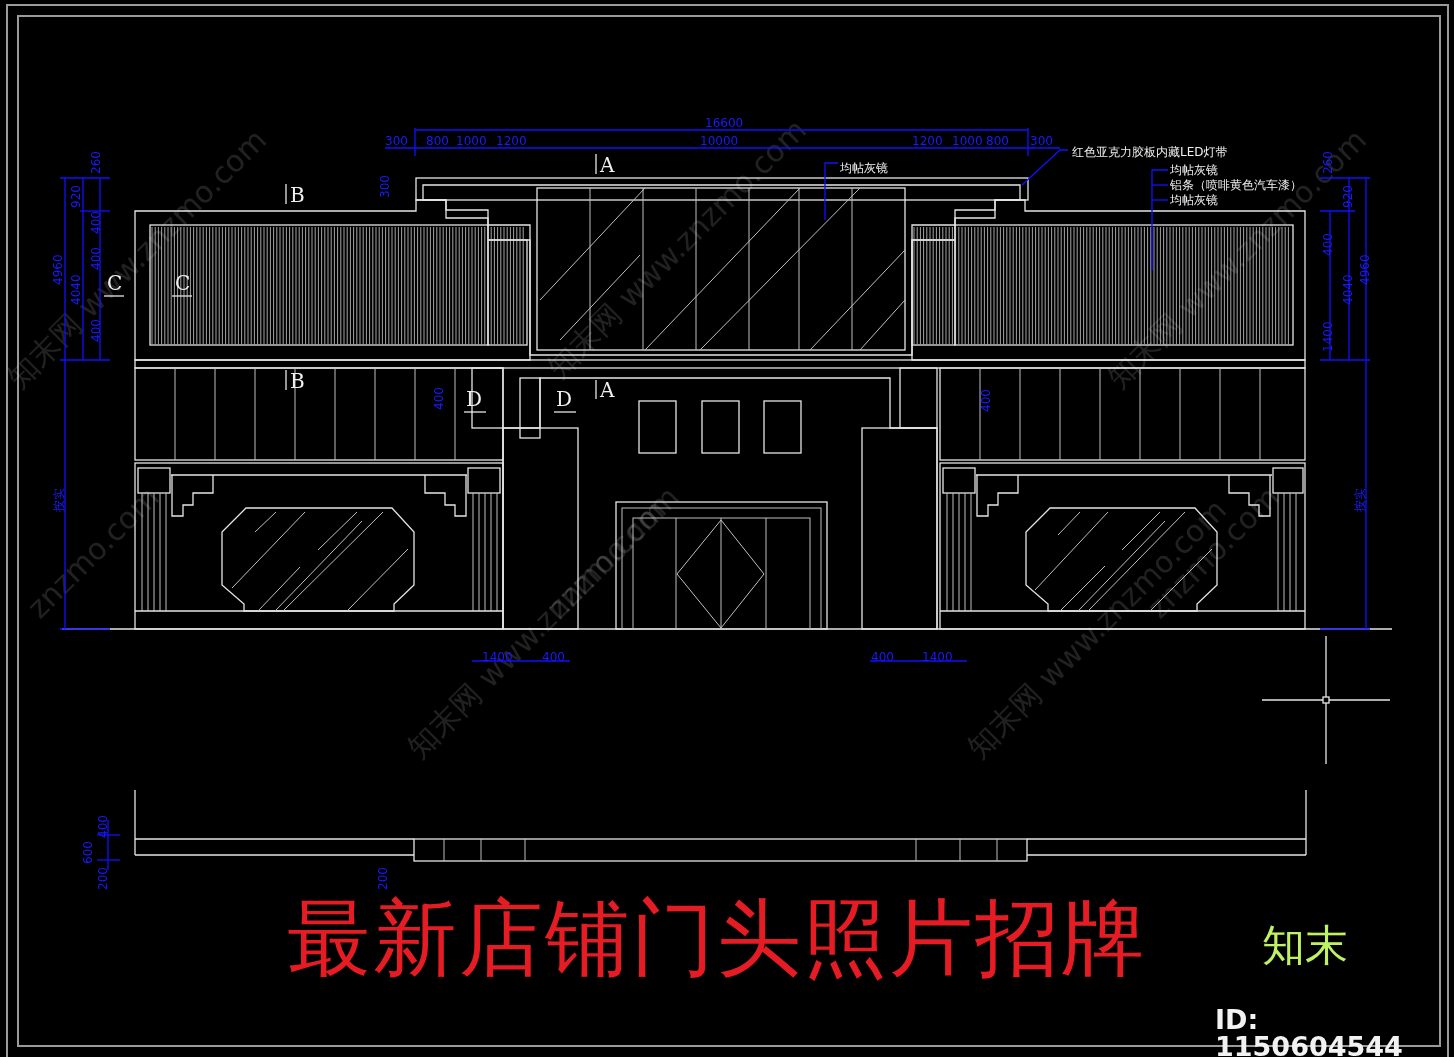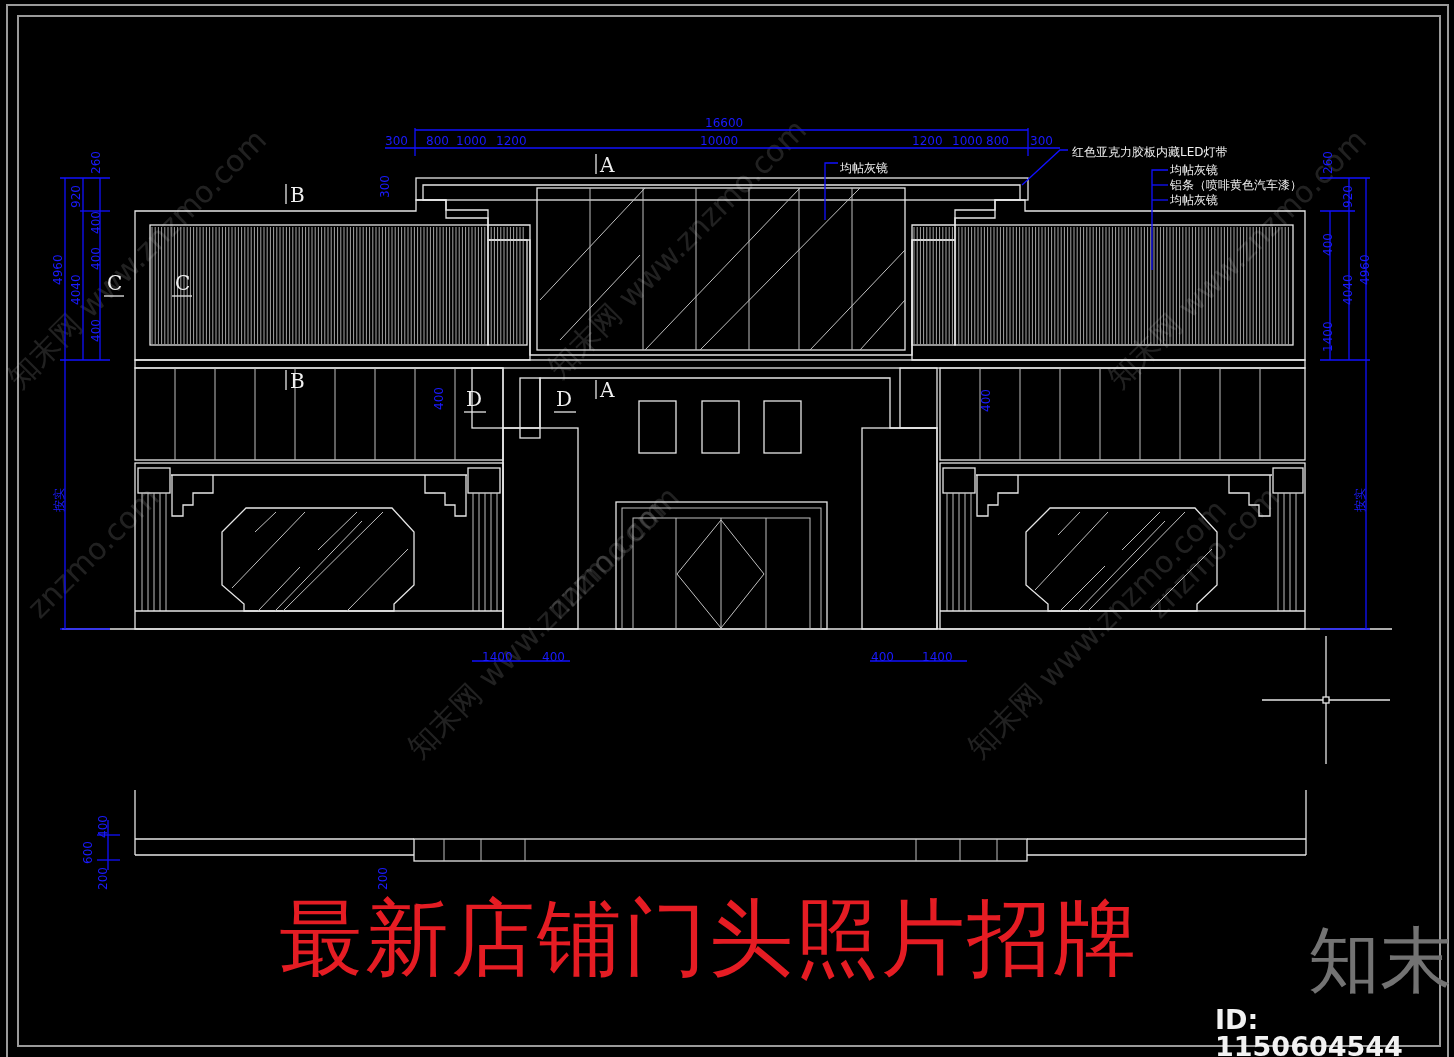--- a/index.html
+++ b/index.html
@@ -6,22 +6,22 @@
   body{width:1454px;height:1057px;position:relative;overflow:hidden;font-family:"DejaVu Sans",sans-serif;}
   svg{position:absolute;left:0;top:0;}
   .ln{stroke:#e6e6e6;stroke-width:1.3;fill:none;}
   .ln2{stroke:#bfbfbf;stroke-width:1;fill:none;}
   .dim{stroke:#1010ff;stroke-width:1.3;fill:none;}
   .dimtxt{fill:#1a1aff;font-family:"DejaVu Sans",sans-serif;font-size:12px;}
   .note{fill:#f0f0f0;font-family:"DejaVu Sans",sans-serif;font-size:12px;}
   .tag{fill:#f0f0f0;font-family:"DejaVu Serif",serif;font-size:20px;}
   .wm{fill:#ffffff;opacity:0.13;font-family:"DejaVu Sans",sans-serif;font-size:30px;}
   .frame{stroke:#9a9a9a;stroke-width:2;fill:none;}
-  .title{position:absolute;left:279px;top:896px;color:#e51c23;font-family:"DejaVu Sans",sans-serif;font-size:84px;letter-spacing:2px;line-height:1;}
-  .brand{position:absolute;left:1262px;top:924px;color:#737373;font-size:72px;font-family:"DejaVu Sans",sans-serif;line-height:1;margin-left:46px;}
+  .title{position:absolute;left:287px;top:896px;color:#e51c23;font-family:"DejaVu Sans",sans-serif;font-size:84px;letter-spacing:2px;line-height:1;}
+  .brand{position:absolute;left:1262px;top:924px;color:#bef264;font-size:43px;font-family:"DejaVu Sans",sans-serif;line-height:1;}
   .idtxt{position:absolute;left:1215px;top:1006px;color:#f2f2f2;font-size:27px;font-weight:bold;font-family:"DejaVu Sans",sans-serif;line-height:1;}
 </style>
 </head>
 <body>
 
 <svg width="1454" height="1057" viewBox="0 0 1454 1057">
 
   <rect class="frame" x="7" y="5" width="1441" height="1055"></rect>
   <rect class="frame" x="18" y="16" width="1422" height="1030"></rect>
 

